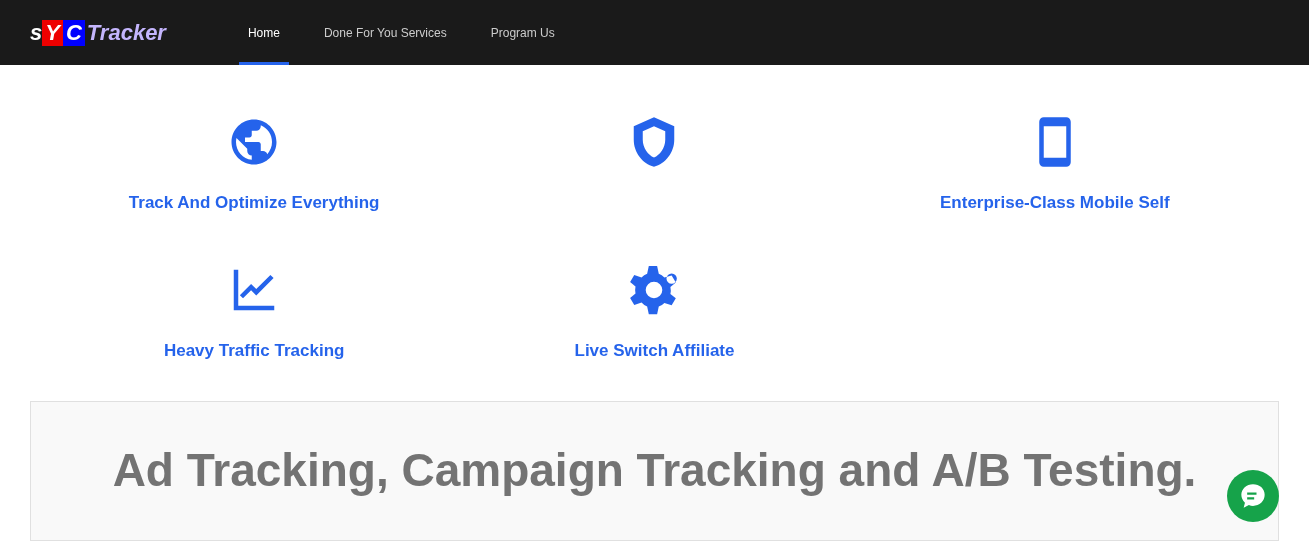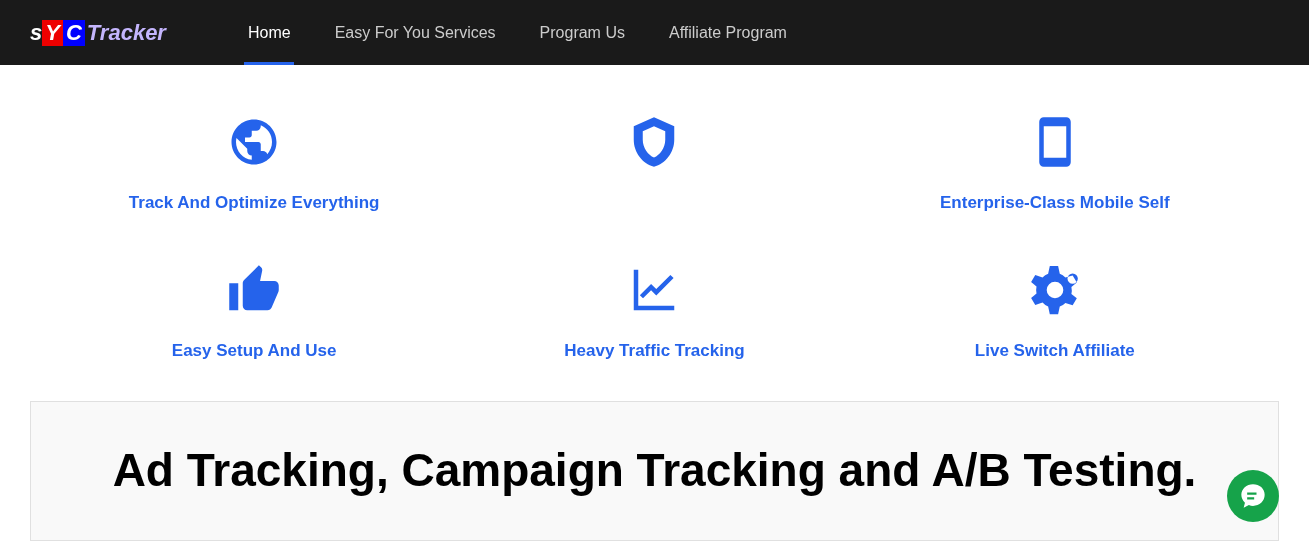--- a/index.html
+++ b/index.html
@@ -19,21 +19,21 @@
       margin-right: 60px;
     }
     .logo-s { color: #fff; font-size: 22px; font-weight: bold; font-style: italic; }
     .logo-y { background: #e00; color: #fff; font-size: 22px; font-weight: bold; padding: 0 3px; font-style: italic; }
     .logo-c { background: #00f; color: #fff; font-size: 22px; font-weight: bold; padding: 0 3px; font-style: italic; }
     .logo-text { color: #c4b5fd; font-size: 22px; font-weight: bold; margin-left: 2px; font-style: italic; }
     .nav-links { display: flex; gap: 0; }
     .nav-item {
       color: #ccc;
       text-decoration: none;
-      font-size: 16px;
+      font-size: 12px;
       padding: 0 22px;
       height: 65px;
       display: flex;
       align-items: center;
       cursor: pointer;
       position: relative;
     }
     .nav-item.active { color: #fff; }
     .nav-item.active::after {
       content: '';
@@ -77,21 +77,21 @@
 
     
     .hero-banner {
       background: #f9f9f9;
       border: 1px solid #e0e0e0;
       margin: 0 30px 0;
       padding: 40px 20px;
       text-align: center;
     }
     .hero-title {
-      color: #000000;
+      color: #737373;
       font-size: 46px;
       font-weight: bold;
       line-height: 1.25;
     }
 
     
     .chat-btn {
       position: fixed;
       bottom: 30px;
       right: 30px;
@@ -116,23 +116,22 @@
 
 <nav>
   <div class="logo">
     <span class="logo-s">s</span>
       <span class="logo-y">Y</span>
       <span class="logo-c">C</span>
       <span class="logo-text">Tracker</span>
   </div>
   <div class="nav-links">
     <a class="nav-item active">Home</a>
-    <a class="nav-item">Easy For You Services</a>
+    <a class="nav-item">Done For You Services</a>
     <a class="nav-item">Program Us</a>
-    <a class="nav-item">Affiliate Program</a>
   </div>
 </nav>
 
 <section class="features-section">
   <div class="features-grid" id="features-grid">
   <div class="feature-item">
     <div class="feature-icon"><svg xmlns="http://www.w3.org/2000/svg" viewBox="0 0 24 24" fill="#2563eb" width="54" height="54">
             <path d="M12 2C6.48 2 2 6.48 2 12s4.48 10 10 10 10-4.48 10-10S17.52 2 12 2zm-1 17.93c-3.95-.49-7-3.85-7-7.93 0-.62.08-1.21.21-1.79L9 15v1c0 1.1.9 2 2 2v1.93zm6.9-2.54c-.26-.81-1-1.39-1.9-1.39h-1v-3c0-.55-.45-1-1-1H8v-2h2c.55 0 1-.45 1-1V7h2c1.1 0 2-.9 2-2v-.41c2.93 1.19 5 4.06 5 7.41 0 2.08-.8 3.97-2.1 5.39z"></path>
           </svg></div>
     <div class="feature-label">Track And Optimize Everything</div>
@@ -140,26 +139,20 @@
       <div class="feature-item">
     <div class="feature-icon"><svg xmlns="http://www.w3.org/2000/svg" viewBox="0 0 24 24" fill="#2563eb" width="54" height="54">
             <path d="M12 1L3 5v6c0 5.55 3.84 10.74 9 12 5.16-1.26 9-6.45 9-12V5l-9-4zm0 4l5 2.18V11c0 3.5-2.33 6.79-5 7.93-2.67-1.14-5-4.43-5-7.93V7.18L12 5z"></path>
           </svg></div>
   </div>
       <div class="feature-item">
     <div class="feature-icon"><svg xmlns="http://www.w3.org/2000/svg" viewBox="0 0 24 24" fill="#2563eb" width="54" height="54">
             <path d="M17 1.01L7 1c-1.1 0-2 .9-2 2v18c0 1.1.9 2 2 2h10c1.1 0 2-.9 2-2V3c0-1.1-.9-1.99-2-1.99zM17 19H7V5h10v14z"></path>
           </svg></div>
     <div class="feature-label">Enterprise-Class Mobile Self</div>
-  </div>
-      <div class="feature-item">
-    <div class="feature-icon"><svg xmlns="http://www.w3.org/2000/svg" viewBox="0 0 24 24" fill="#2563eb" width="54" height="54">
-            <path d="M1 21h4V9H1v12zm22-11c0-1.1-.9-2-2-2h-6.31l.95-4.57.03-.32c0-.41-.17-.79-.44-1.06L14.17 1 7.59 7.59C7.22 7.95 7 8.45 7 9v10c0 1.1.9 2 2 2h9c.83 0 1.54-.5 1.84-1.22l3.02-7.05c.09-.23.14-.47.14-.73v-1.91l-.01-.01L23 10z"></path>
-          </svg></div>
-    <div class="feature-label">Easy Setup And Use</div>
   </div>
       <div class="feature-item">
     <div class="feature-icon"><svg xmlns="http://www.w3.org/2000/svg" viewBox="0 0 24 24" fill="#2563eb" width="54" height="54">
             <path d="M3 3v18h18v-2H5V3H3zm16.293 2.293l-6.293 6.293-2.293-2.293-5 5 1.414 1.414 3.586-3.586 2.293 2.293 7.707-7.707-1.414-1.414z"></path>
           </svg></div>
     <div class="feature-label">Heavy Traffic Tracking</div>
   </div>
       <div class="feature-item">
     <div class="feature-icon"><svg xmlns="http://www.w3.org/2000/svg" viewBox="0 0 26 26" fill="#2563eb" width="54" height="54">
             <path d="M10.5 1.5L9.7 5.2A8 8 0 0 0 7 7L3.5 5.8 1.5 9.2l2.6 2.1a8 8 0 0 0 0 3.4L1.5 16.8l2 3.4 3.5-1.2A8 8 0 0 0 9.7 21l.8 3.7h4l.8-3.7a8 8 0 0 0 2.7-1.8l3.5 1.2 2-3.4-2.6-2.1a8 8 0 0 0 0-3.4l2.6-2.1-2-3.4L18 7a8 8 0 0 0-2.7-1.8L14.5 1.5h-4zM13 9a4 4 0 1 1 0 8 4 4 0 0 1 0-8zm8.5-4a2.5 2.5 0 1 1 0 5 2.5 2.5 0 0 1 0-5z"></path>

